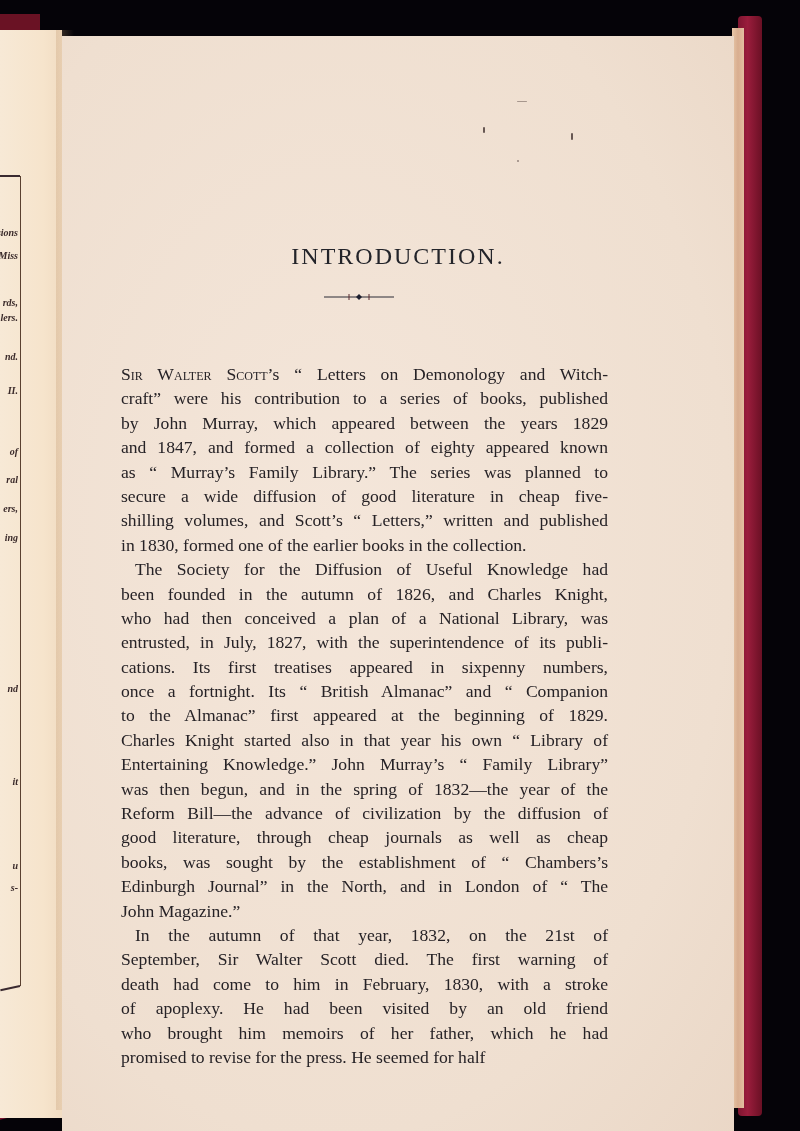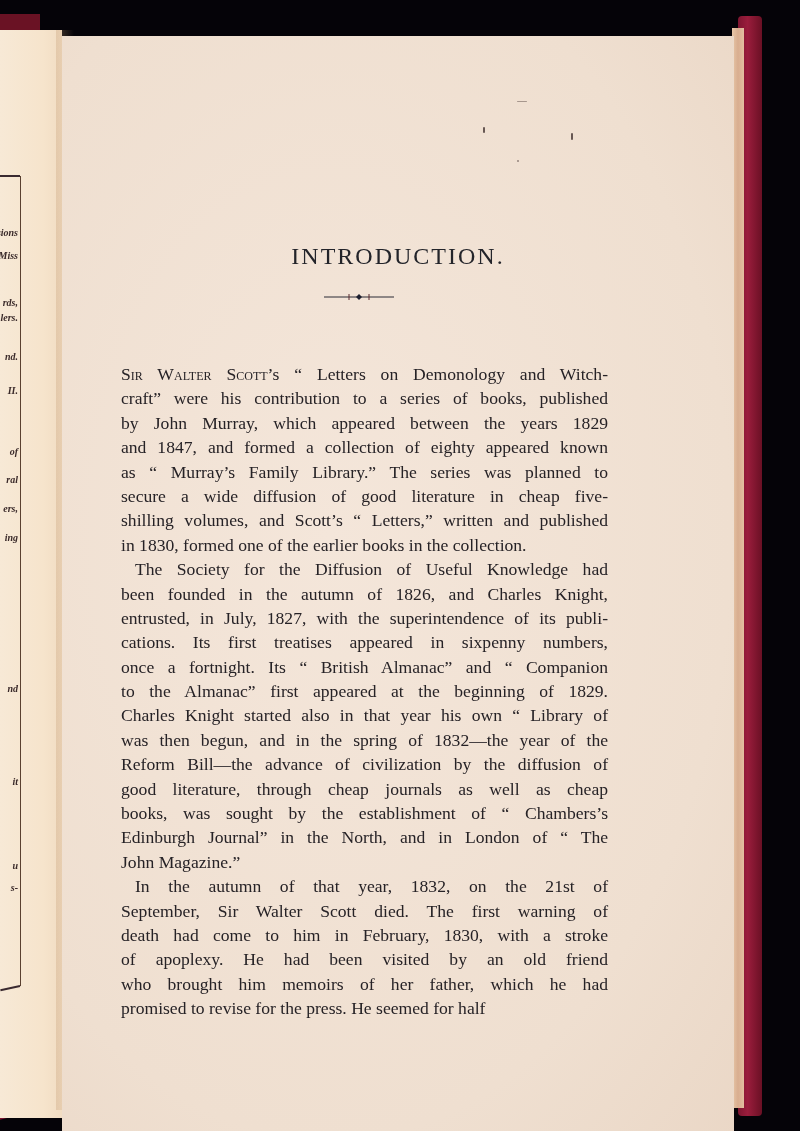--- a/index.html
+++ b/index.html
@@ -128,25 +128,27 @@
       <span class="line"><span class="sc">Sir Walter Scott</span><span>’s “ Letters on Demonology and Witch-</span></span>
       <span class="line">craft” were his contribution to a series of books, published</span>
       <span class="line">by John Murray, which appeared between the years 1829</span>
       <span class="line">and 1847, and formed a collection of eighty appeared known</span>
       <span class="line">as “ Murray’s Family Library.”  The series was planned to</span>
       <span class="line">secure a wide diffusion of good literature in cheap five-</span>
       <span class="line">shilling volumes, and Scott’s “ Letters,” written and published</span>
       <span class="line last">in 1830, formed one of the earlier books in the collection.</span>
       <span class="line indent">The Society for the Diffusion of Useful Knowledge had</span>
       <span class="line">been founded in the autumn of 1826, and Charles Knight,</span>
+      <span class="line">who had then conceived a plan of a National Library, was</span>
       <span class="line">entrusted, in July, 1827, with the superintendence of its publi-</span>
       <span class="line">cations.  Its first treatises appeared in sixpenny numbers,</span>
       <span class="line">once a fortnight.  Its “ British Almanac” and “ Companion</span>
       <span class="line">to the Almanac” first appeared at the beginning of 1829.</span>
       <span class="line">Charles Knight started also in that year his own “ Library of</span>
+      <span class="line">Entertaining Knowledge.”  John Murray’s “ Family Library”</span>
       <span class="line">was then begun, and in the spring of 1832—the year of the</span>
       <span class="line">Reform Bill—the advance of civilization by the diffusion of</span>
       <span class="line">good literature, through cheap journals as well as cheap</span>
       <span class="line">books, was sought by the establishment of “ Chambers’s</span>
       <span class="line">Edinburgh Journal” in the North, and in London of “ The</span>
       <span class="line last">John Magazine.”</span>
       <span class="line indent">In the autumn of that year, 1832, on the 21st of</span>
       <span class="line">September, Sir Walter Scott died.  The first warning of</span>
       <span class="line">death had come to him in February, 1830, with a stroke</span>
       <span class="line">of apoplexy.  He had been visited by an old friend</span>

